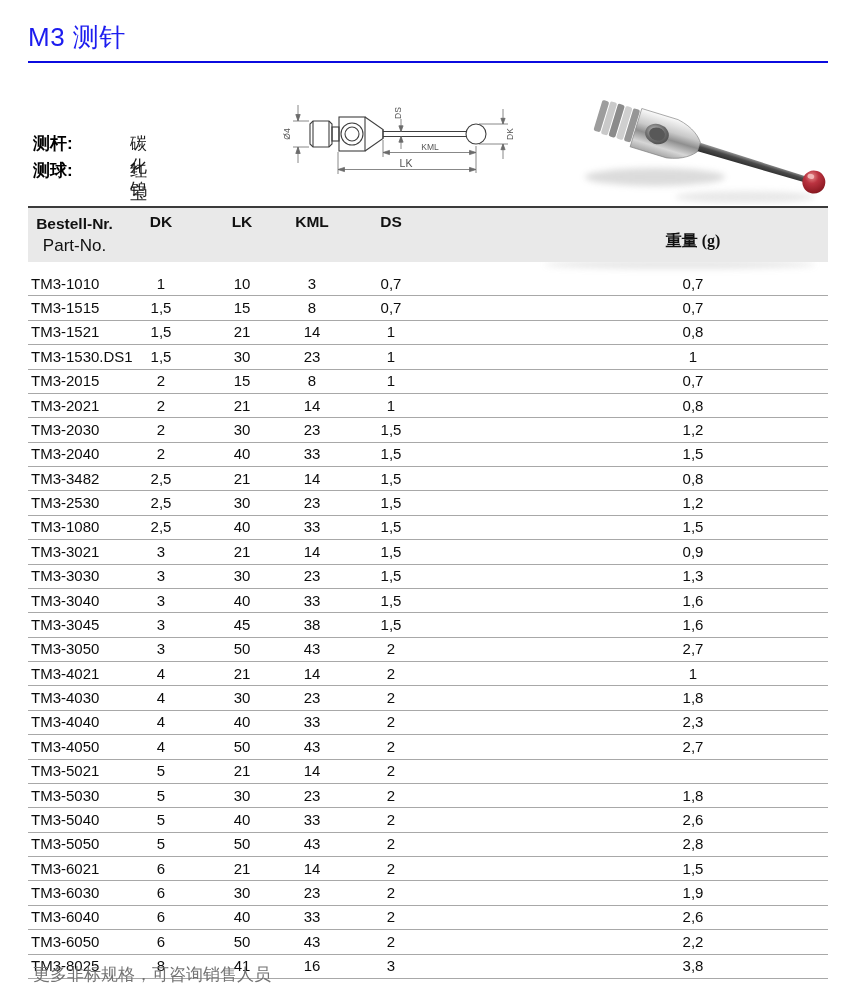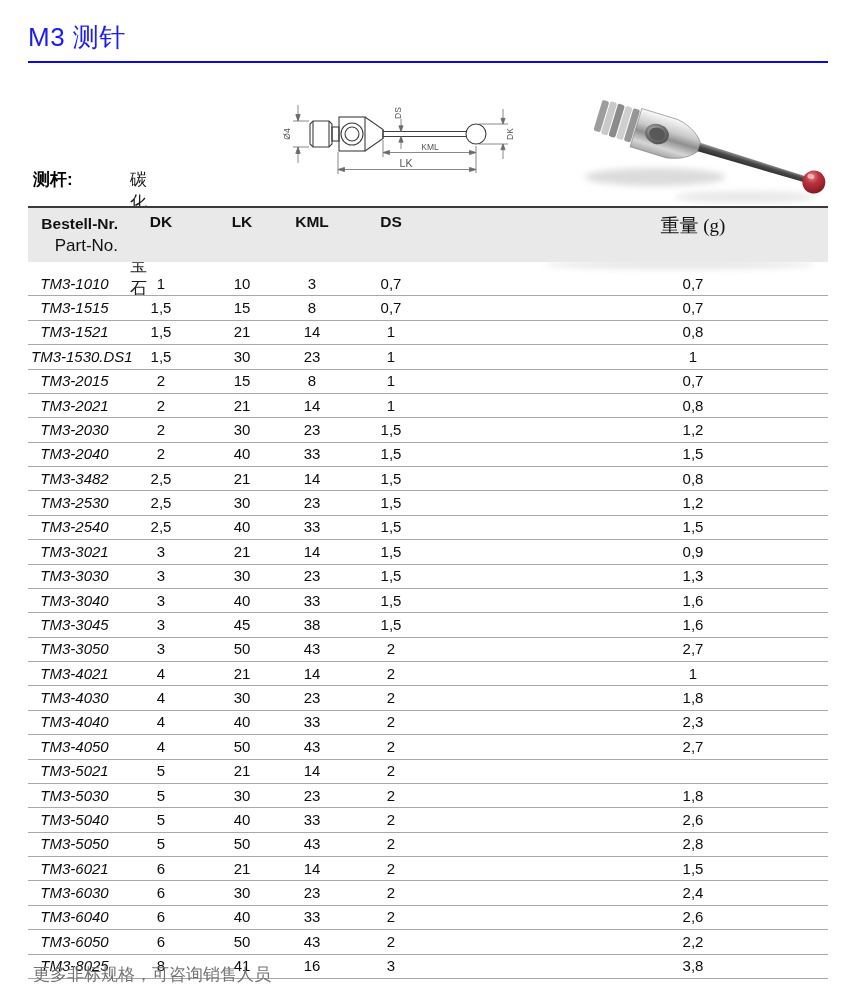--- a/index.html
+++ b/index.html
@@ -10,52 +10,52 @@
   
   .title{
     position:absolute;left:28px;top:22px;font-size:26px;line-height:30px;
     color:#1c1cef;font-weight:400;letter-spacing:.5px;
   }
   .title-rule{
     position:absolute;left:28px;top:61px;width:800px;height:2px;background:#0b0bdf;
   }
   
   .specs{position:absolute;left:33px;top:132px;}
-  .spec-row{position:relative;height:27px;margin-top:36px;}
+  .spec-row{position:relative;height:27px;}
   .spec-label{font-weight:700;font-size:17px;color:#000;}
   .spec-value{position:absolute;left:97px;top:0;font-family:Liberation Sans, sans-serif;font-size:17px;color:#1a1a1a;}
   
   .drawing{position:absolute;left:243px;top:92px;}
   .drawing svg text{font-family:"Liberation Sans",sans-serif;fill:#555;}
   
   .photo{position:absolute;left:560px;top:85px;}
   .photo-smear{
     position:absolute;left:545px;top:260px;width:270px;height:9px;
     background:rgba(120,120,120,.18);filter:blur(3px);border-radius:50%;
   }
   
   .spec-table{position:absolute;left:28px;top:206px;width:800px;}
   .thead{
     border-top:2px solid #3b3b3b;background:#e9e9e9;height:54px;
     display:grid;grid-template-columns:90px 86px 76px 64px 94px 120px 270px;
     align-items:start;
   }
   .th{font-weight:700;font-size:15.5px;padding-top:5px;text-align:center;}
-  .th-part{text-align:right;padding-left:3px;}
+  .th-part{text-align:center;padding-left:3px;}
   .th-part .l1{display:block;font-weight:700;font-size:15.5px;line-height:22px;}
   .th-part .l2{display:block;font-weight:400;font-size:17px;line-height:22px;}
-  .th-weight{font-weight:400;font-family:"Liberation Serif",serif;font-size:19px;}
+  .th-weight{font-weight:700;font-family:"Liberation Serif",serif;font-size:16px;margin-top:18px;}
   .tbody{margin-top:10px;}
   .tr{
     display:grid;grid-template-columns:90px 86px 76px 64px 94px 120px 270px;
     height:23.38px;align-items:center;border-bottom:1px solid #a8a8a8;
     font-size:15px;color:#0d0d0d;
   }
   .td{text-align:center;line-height:20px;}
-  .td-part{text-align:center;padding-left:3px;white-space:nowrap;font-style:italic;}
+  .td-part{text-align:left;padding-left:3px;white-space:nowrap;}
   
   .footer{
     position:absolute;left:33px;top:963px;
     font-family:"Liberation Serif",serif;font-size:17px;color:#737373;
   }
 </style>
 </head>
 <body>
 
 <div class="page">
@@ -304,21 +304,21 @@
       <div class="td td-part c-part">TM3-2530</div>
       <div class="td c-dk">2,5</div>
       <div class="td c-lk">30</div>
       <div class="td c-kml">23</div>
       <div class="td c-ds">1,5</div>
       <div class="td c-spacer"></div>
       <div class="td c-weight">1,2</div>
     </div>
 
     <div class="tr">
-      <div class="td td-part c-part">TM3-2540</div>
+      <div class="td td-part c-part">TM3-1080</div>
       <div class="td c-dk">2,5</div>
       <div class="td c-lk">40</div>
       <div class="td c-kml">33</div>
       <div class="td c-ds">1,5</div>
       <div class="td c-spacer"></div>
       <div class="td c-weight">1,5</div>
     </div>
 
     <div class="tr">
       <div class="td td-part c-part">TM3-3021</div>
@@ -459,21 +459,21 @@
       <div class="td c-weight">1,5</div>
     </div>
 
     <div class="tr">
       <div class="td td-part c-part">TM3-6030</div>
       <div class="td c-dk">6</div>
       <div class="td c-lk">30</div>
       <div class="td c-kml">23</div>
       <div class="td c-ds">2</div>
       <div class="td c-spacer"></div>
-      <div class="td c-weight">2,4</div>
+      <div class="td c-weight">1,9</div>
     </div>
 
     <div class="tr">
       <div class="td td-part c-part">TM3-6040</div>
       <div class="td c-dk">6</div>
       <div class="td c-lk">40</div>
       <div class="td c-kml">33</div>
       <div class="td c-ds">2</div>
       <div class="td c-spacer"></div>
       <div class="td c-weight">2,6</div>

